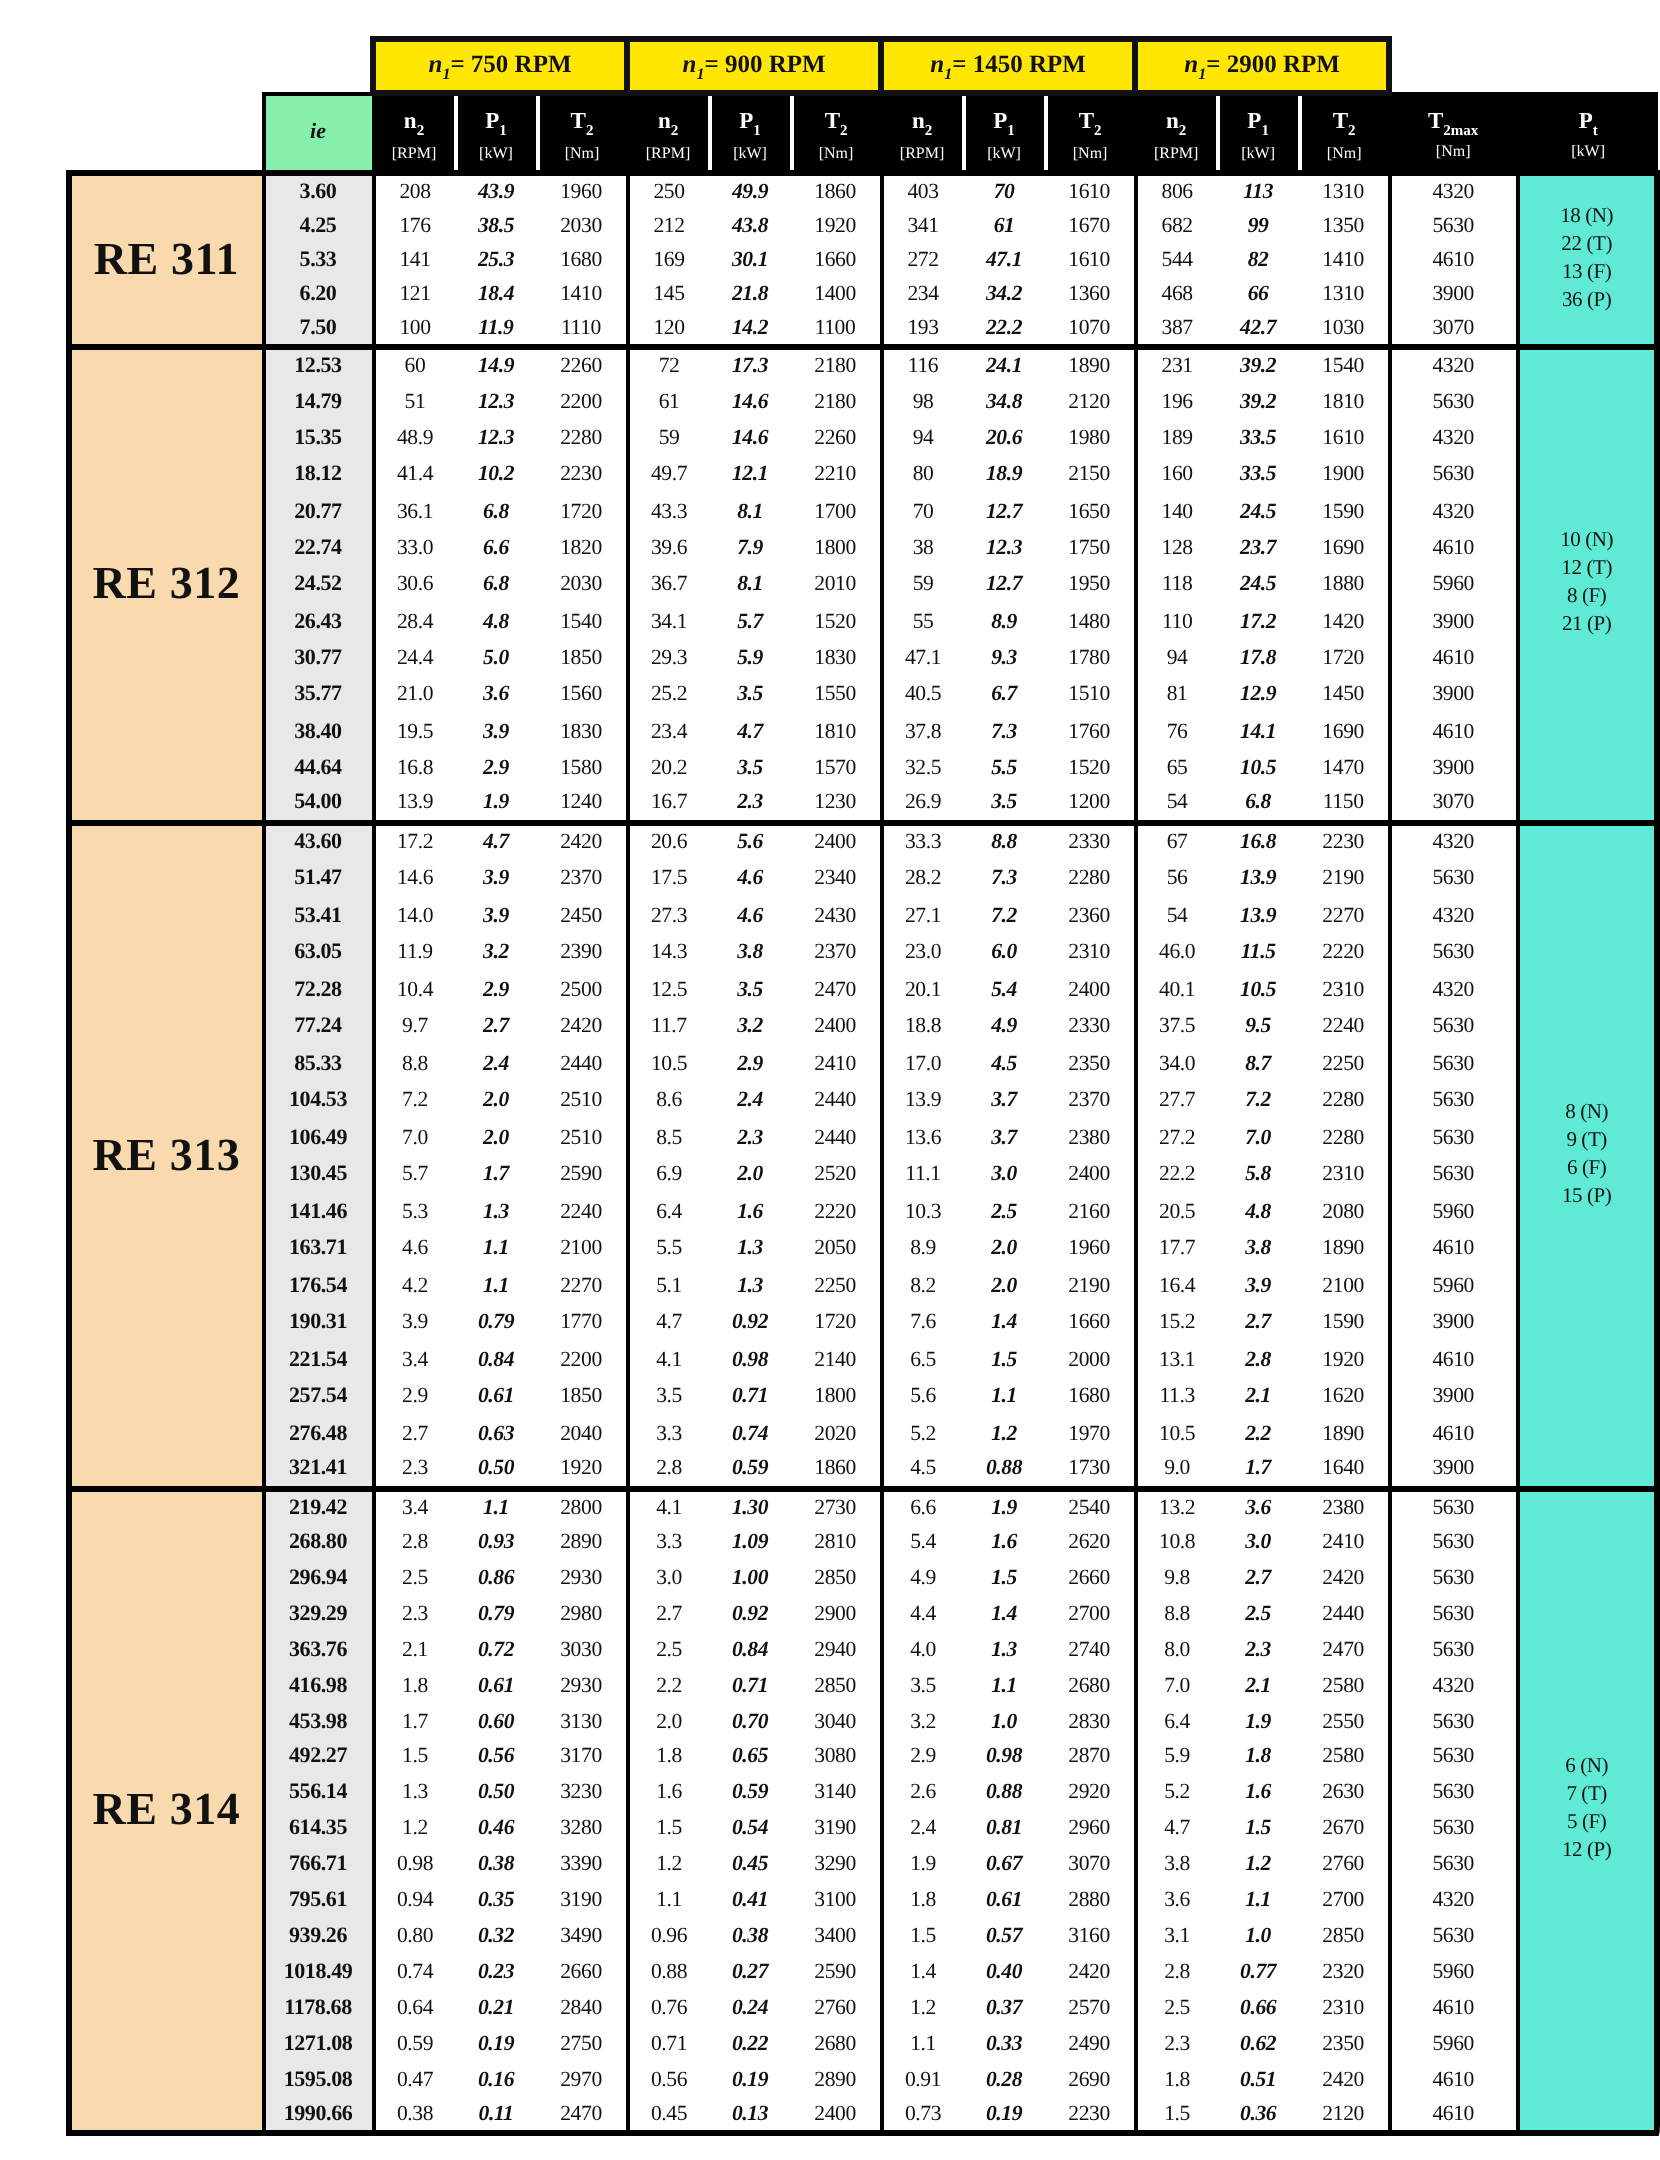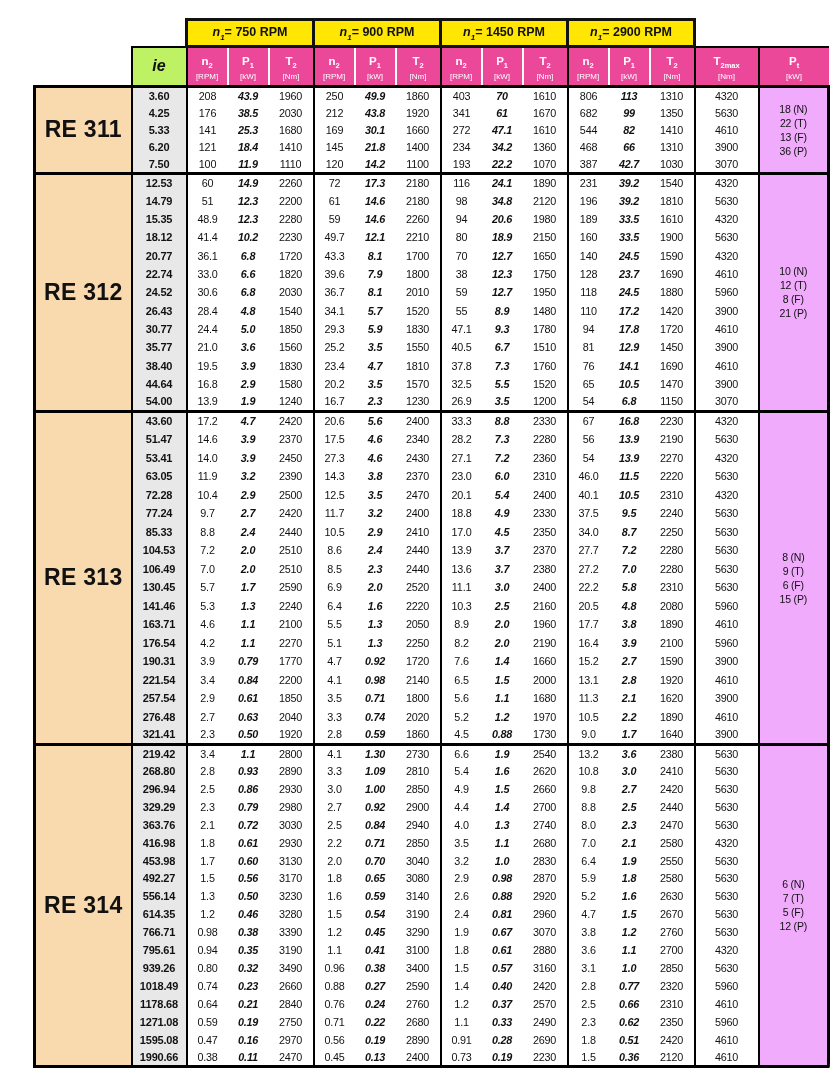--- a/index.html
+++ b/index.html
@@ -1,48 +1,48 @@
 <!DOCTYPE html>
 <html><head>
 <meta charset="utf-8">
 <style>
   html,body{margin:0;padding:0;background:#ffffff;}
   .page{position:relative;width:830px;height:1080px;background:#ffffff;overflow:hidden;
-        font-family:Liberation Sans, sans-serif;color:#111;border-radius:17px;}
+        font-family:Liberation Serif, serif;color:#111;border-radius:17px;}
   table{border-collapse:collapse;table-layout:fixed;position:absolute;left:33px;top:18px;width:794px;}
   td,th{padding:0;text-align:center;vertical-align:middle;overflow:hidden;white-space:nowrap;}
 
   
   tr.speedrow{height:27px;}
   tr.colrow{height:40px;}
   .blank{border:none;background:#ffffff;}
   th.yellow{background:#ffe603;border:3px solid #111;font-size:12.5px;font-weight:bold;}
   th.yellow .sym{font-style:italic;font-weight:bold;}
   th.yellow sub{font-size:8px;}
-  th.ie-h{background:#bef264;border:2.5px solid #000;font-style:italic;font-weight:bold;font-size:16px;}
-  th.bh{background:#ec4899;color:#fff;border-left:2px solid #fff;border-top:2.5px solid #000;
+  th.ie-h{background:#86efac;border:2.5px solid #000;font-style:italic;font-weight:bold;font-size:11px;}
+  th.bh{background:#000000;color:#fff;border-left:2px solid #fff;border-top:2.5px solid #000;
         border-bottom:3px solid #000;font-weight:bold;}
   th.bh.gbh{border-left:2.5px solid #000;}
   th.bh .bsym{display:block;font-size:11.5px;line-height:12px;margin-top:3px;}
   th.bh sub{font-size:7.5px;}
   th.bh .bunit{display:block;font-size:8px;font-weight:normal;line-height:9px;}
 
   
   tbody.sec{border:3px solid #000;}
   tbody td{font-size:10.8px;letter-spacing:-0.2px;}
   tbody.h0 tr{height:17.4px;}
   tbody.h1 tr{height:18.3px;}
   tbody.h2 tr{height:18.5px;}
   tbody.h3 tr{height:17.9px;}
   td.model{background:#f9d9ae;font-weight:bold;font-size:23px;letter-spacing:0.3px;}
   td.ie{background:#e8e8e8;border-left:2.5px solid #000;border-right:2.5px solid #000;
         font-weight:bold;font-size:11px;margin-top:16px;}
   td.gb{border-left:2.5px solid #000;}
   td.p1{font-weight:bold;font-style:italic;}
-  td.pt{font-size:10.5px;line-height:14px;white-space:normal;background:#f0abfc;}
+  td.pt{font-size:10.5px;line-height:14px;white-space:normal;background:#5eead4;}
 </style>
 </head>
 <body>
 
 <div class="page">
   <table id="spec-table">
     <colgroup>
       <col style="width:97px">
         <col style="width:55px">
       <col style="width:41px">

